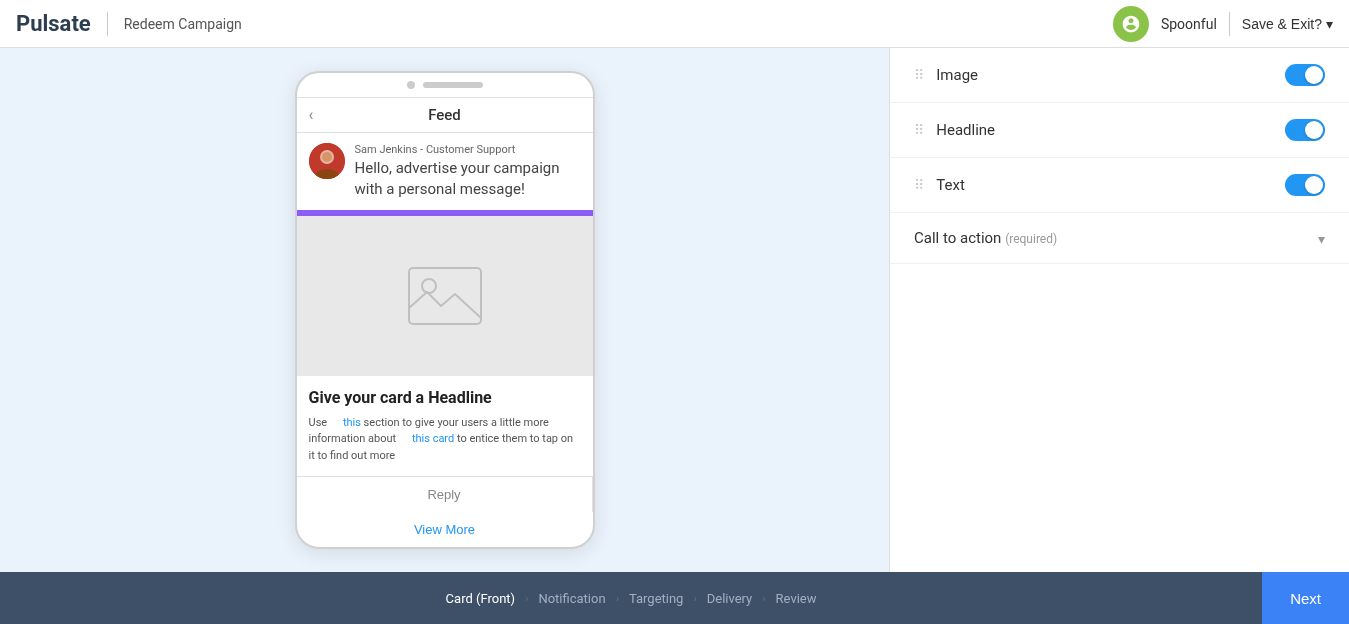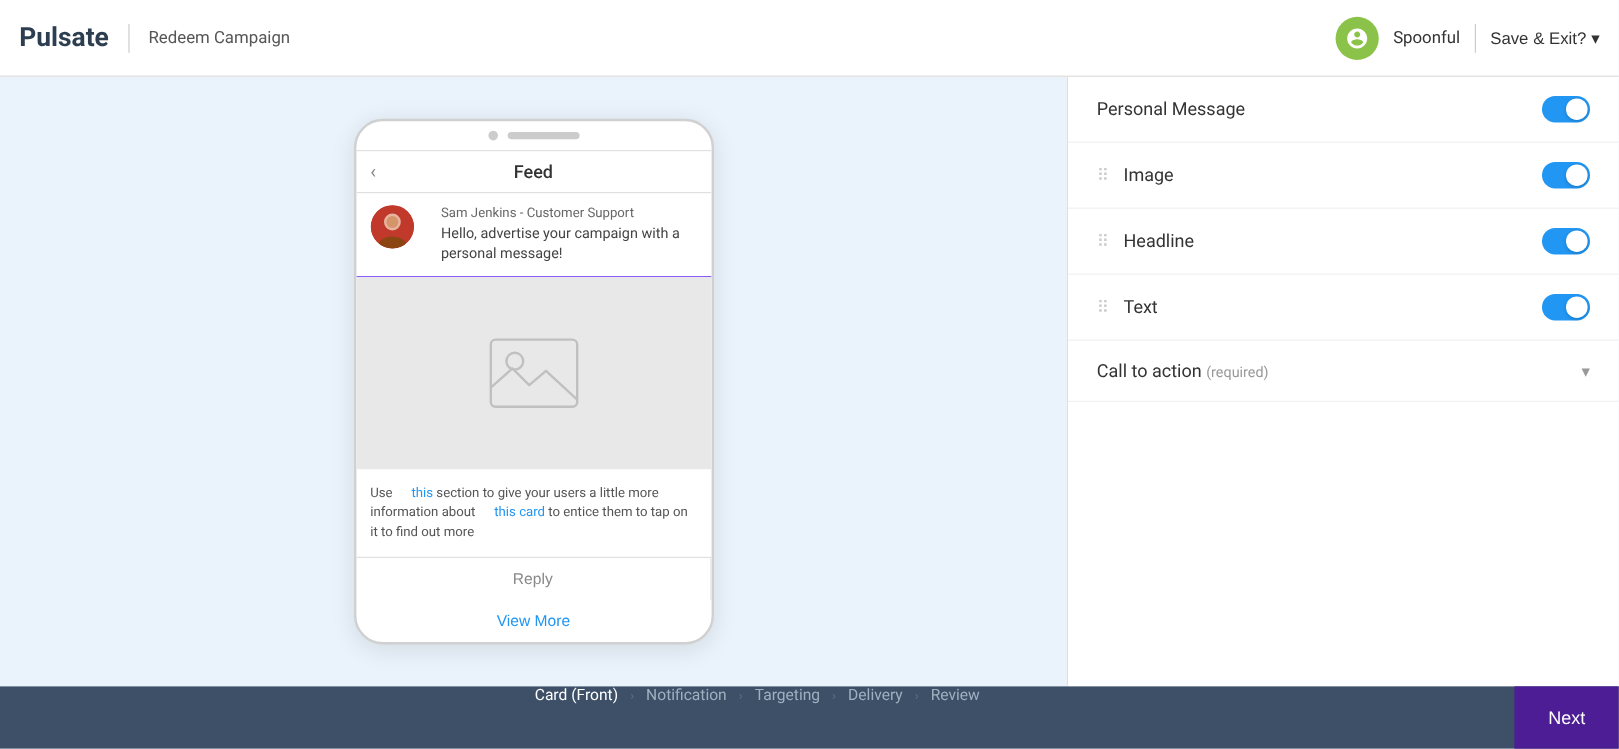--- a/index.html
+++ b/index.html
@@ -2,21 +2,21 @@
 <html><head>
   <meta charset="utf-8">
   <style>
     * { box-sizing: border-box; margin: 0; padding: 0; }
     body { font-family: -apple-system, BlinkMacSystemFont, 'Segoe UI', Roboto, sans-serif; background: #f0f4f8; height: 624px; overflow: hidden; display: flex; flex-direction: column; }
 
     
     .header {
       background: #fff;
       border-bottom: 1px solid #ddd;
-      height: 64px;
+      height: 48px;
       display: flex;
       align-items: center;
       padding: 0 16px;
       flex-shrink: 0;
       z-index: 10;
     }
     .header-logo {
       font-size: 22px;
       font-weight: 700;
       color: #2c3e50;
@@ -131,22 +131,22 @@
     .phone-feed-title {
       font-size: 15px;
       font-weight: 500;
       color: #333;
     }
 
     
     .message-card {
       padding: 10px 12px;
       display: flex;
-      gap: 23px;
-      border-bottom: 1px solid #8b5cf6;
+      gap: 10px;
+      border-bottom: 6px solid #8b5cf6;
     }
     .message-avatar {
       width: 36px;
       height: 36px;
       border-radius: 50%;
       background: #c0392b;
       flex-shrink: 0;
       overflow: hidden;
       display: flex;
       align-items: center;
@@ -156,21 +156,21 @@
     .message-sender {
       font-size: 11px;
       color: #333;
       font-weight: 600;
     }
     .message-sender span {
       font-weight: 400;
       color: #666;
     }
     .message-text {
-      font-size: 12px;
+      font-size: 15px;
       color: #444;
       margin-top: 2px;
       line-height: 1.4;
     }
 
     
     .card-image-placeholder {
       background: #e8e8e8;
       height: 160px;
       display: flex;
@@ -284,21 +284,21 @@
       color: #999;
       font-size: 14px;
       margin-left: 8px;
     }
 
     
     .footer {
       background: #3d5068;
       height: 52px;
       display: flex;
-      align-items: flex-start;
+      align-items: center;
       flex-shrink: 0;
     }
     .footer-steps {
       flex: 1;
       display: flex;
       align-items: center;
       justify-content: center;
       gap: 0;
     }
     .footer-step {
@@ -312,21 +312,21 @@
     }
     .footer-step-label {
       padding: 0 8px;
     }
     .footer-chevron {
       color: #607080;
       font-size: 11px;
       margin: 0 2px;
     }
     .footer-next {
-      background: #4c1d95;
+      background: #3b82f6;
       color: white;
       border: none;
       height: 52px;
       padding: 0 28px;
       font-size: 15px;
       cursor: pointer;
       font-weight: 500;
     }
   </style>
 </head>
@@ -386,39 +386,36 @@
 
       <div class="card-image-placeholder">
         <svg class="image-icon-svg" width="80" height="64" viewBox="0 0 80 64" fill="none">
           <rect x="4" y="4" width="72" height="56" rx="4" stroke="#999" stroke-width="2" fill="none"></rect>
           <circle cx="24" cy="22" r="7" stroke="#999" stroke-width="2" fill="none"></circle>
           <path d="M4 44 L22 28 L36 42 L50 30 L76 54" stroke="#999" stroke-width="2" fill="none" stroke-linejoin="round"></path>
         </svg>
       </div>
 
       <div class="card-text-area">
+        <div class="card-headline">Give your card a Headline</div>
         <div class="card-description">
           Use <span class="link-text">this</span> section to give your users a little more information about <span class="link-text">this card</span> to entice them to tap on it to find out more
         </div>
       </div>
 
       <div class="card-actions">
         <button class="card-action-btn reply">Reply</button>
         <button class="card-action-btn view-more">View More</button>
       </div>
 
     </div>
   </div>
 
   <div class="right-panel">
 
-    <div class="setting-row">
-      <div class="setting-label">Personal Message</div>
-      <div class="toggle"></div>
-    </div>
 
     <div class="setting-row">
       <span class="setting-drag">⠿</span>
       <div class="setting-label">Image</div>
       <div class="toggle"></div>
     </div>
 
     <div class="setting-row">
       <span class="setting-drag">⠿</span>
       <div class="setting-label">Headline</div>

